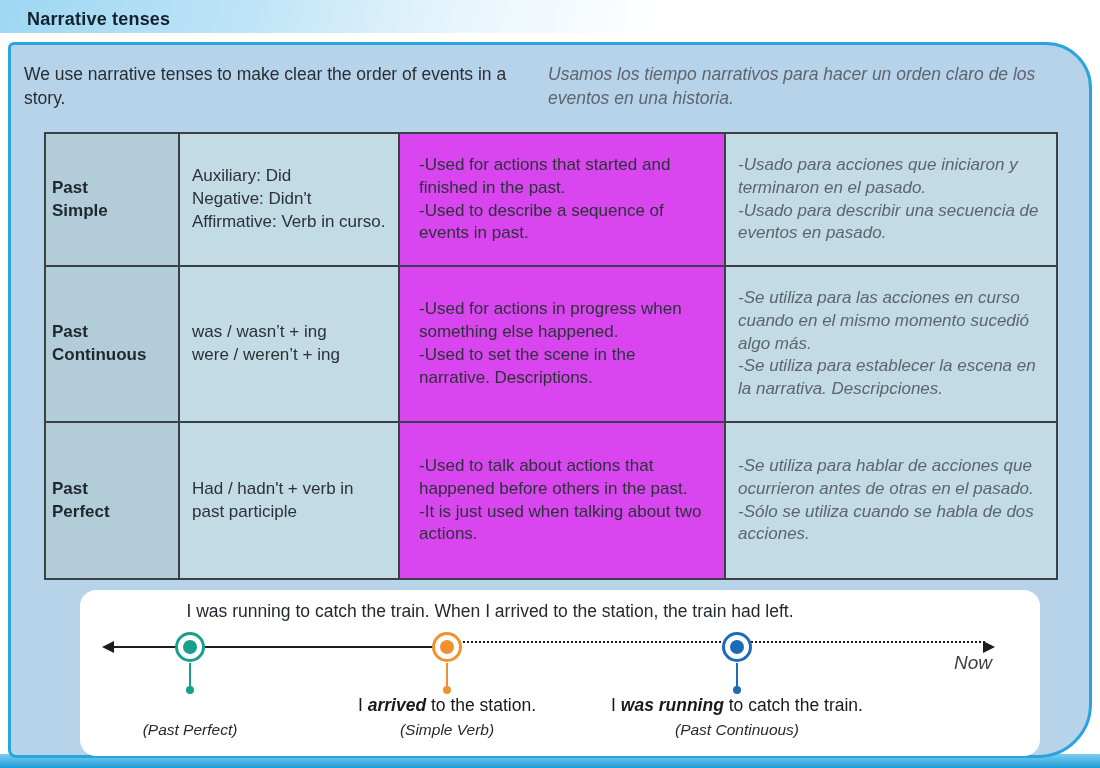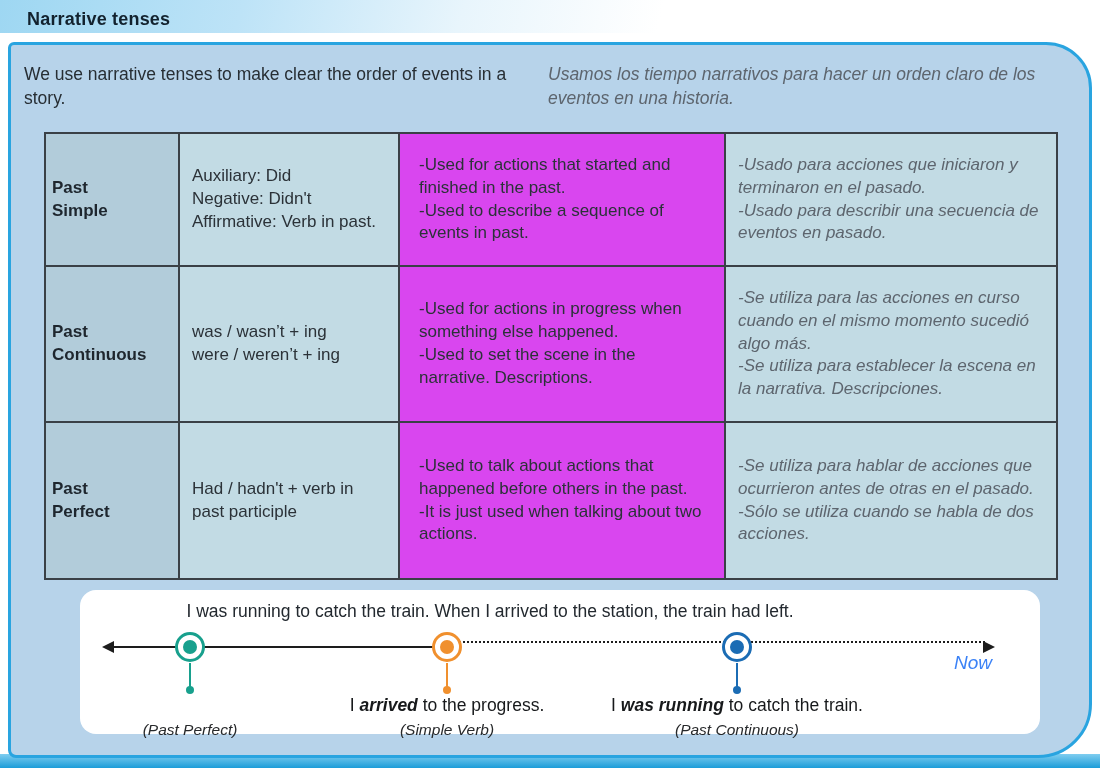--- a/index.html
+++ b/index.html
@@ -53,21 +53,21 @@
     white-space:pre-line;
     box-sizing:border-box;
   }
   tr.r1 { height:133px; } tr.r2 { height:156px; } tr.r3 { height:157px; }
   td.c1 { width:134px; background:#b2ccda; font-weight:bold; color:#1e262e; padding:8px 8px 8px 6px; }
   td.c2 { width:220px; background:#c2dbe4; color:#2b3238; padding:8px 12px; }
   td.c3 { width:326px; background:#d946ef; color:#2b3238; padding:8px 19px; }
   td.c4 { width:332px; background:#c2dbe4; color:#5d656e; font-style:italic; padding:8px 12px; }
   
   .example-box {
-    position:absolute; left:69px; top:545px; width:960px; height:144px;
+    position:absolute; left:69px; top:545px; width:960px; height:166px;
     background:#ffffff; border-radius:16px;
   }
   .example-sentence {
     position:absolute; left:20px; top:11px; width:780px;
     text-align:center; font-size:17.5px; color:#23292f;
   }
   .tl-line-solid {
     position:absolute; left:33px; top:56px; width:334px; height:2px; background:#1d1d1d;
   }
   .tl-line-dotted {
@@ -77,21 +77,21 @@
   .tl-arrow-left {
     position:absolute; left:22px; top:51px; width:0; height:0;
     border-right:12px solid #1d1d1d; border-top:6px solid transparent; border-bottom:6px solid transparent;
   }
   .tl-arrow-right {
     position:absolute; left:903px; top:51px; width:0; height:0;
     border-left:12px solid #1d1d1d; border-top:6px solid transparent; border-bottom:6px solid transparent;
   }
   .now-label {
     position:absolute; right:48px; top:62px;
-    font-style:italic; font-size:19px; color:#3b82f6;
+    font-style:italic; font-size:19px; color:#404040;
   }
   .marker {
     position:absolute; top:42px; width:30px; height:30px; box-sizing:border-box;
     background:#fff; border-radius:50%; border:3.5px solid;
     display:flex; align-items:center; justify-content:center; z-index:2;
   }
   .marker-dot { width:14px; height:14px; border-radius:50%; }
   .teal  { border-color:#18a08d; } .teal  .marker-dot { background:#18a08d; }
   .orange{ border-color:#f0902e; } .orange .marker-dot{ background:#f0902e; }
   .blue  { border-color:#1b6cb4; } .blue  .marker-dot { background:#1b6cb4; }
@@ -127,21 +127,21 @@
   <div class="intro-en">We use narrative tenses to make clear the order of events in a story.</div>
   <div class="intro-es">Usamos los tiempo narrativos para hacer un orden claro de los eventos en una historia.</div>
 
   <table class="tense-table">
     <tbody>
       <tr class="r1">
         <td class="c1">Past
 Simple</td>
         <td class="c2">Auxiliary: Did
 Negative: Didn't
-Affirmative: Verb in past.</td>
+Affirmative: Verb in curso.</td>
         <td class="c3">-Used for actions that started and finished in the past.
 -Used to describe a sequence of events in past.</td>
         <td class="c4">-Usado para acciones que iniciaron y terminaron en el pasado.
 -Usado para describir una secuencia de eventos en pasado.</td>
       </tr>
       <tr class="r2">
         <td class="c1">Past
 Continuous</td>
         <td class="c2">was / wasn’t + ing
 were / weren’t + ing</td>
@@ -180,20 +180,20 @@
     <div class="marker blue" style="left:642px;">
         <div class="marker-dot"></div>
       </div>
 
     <div class="stem teal-bg" style="left:109px;"></div>
     <div class="stem orange-bg" style="left:366px;"></div>
     <div class="stem blue-bg" style="left:656px;"></div>
 
     <div class="event-tense" style="left:-50px;">(Past Perfect)</div>
 
-    <div class="event-label" style="left:207px;"><span>I </span><span class="verb">arrived</span><span> to the progress.</span></div>
+    <div class="event-label" style="left:207px;"><span>I </span><span class="verb">arrived</span><span> to the station.</span></div>
     <div class="event-tense" style="left:207px;">(Simple Verb)</div>
 
     <div class="event-label" style="left:497px;"><span>I </span><span class="verb">was running</span><span> to catch the train.</span></div>
     <div class="event-tense" style="left:497px;">(Past Continuous)</div>
   </div>
 
 </div>
 
 </body></html>

